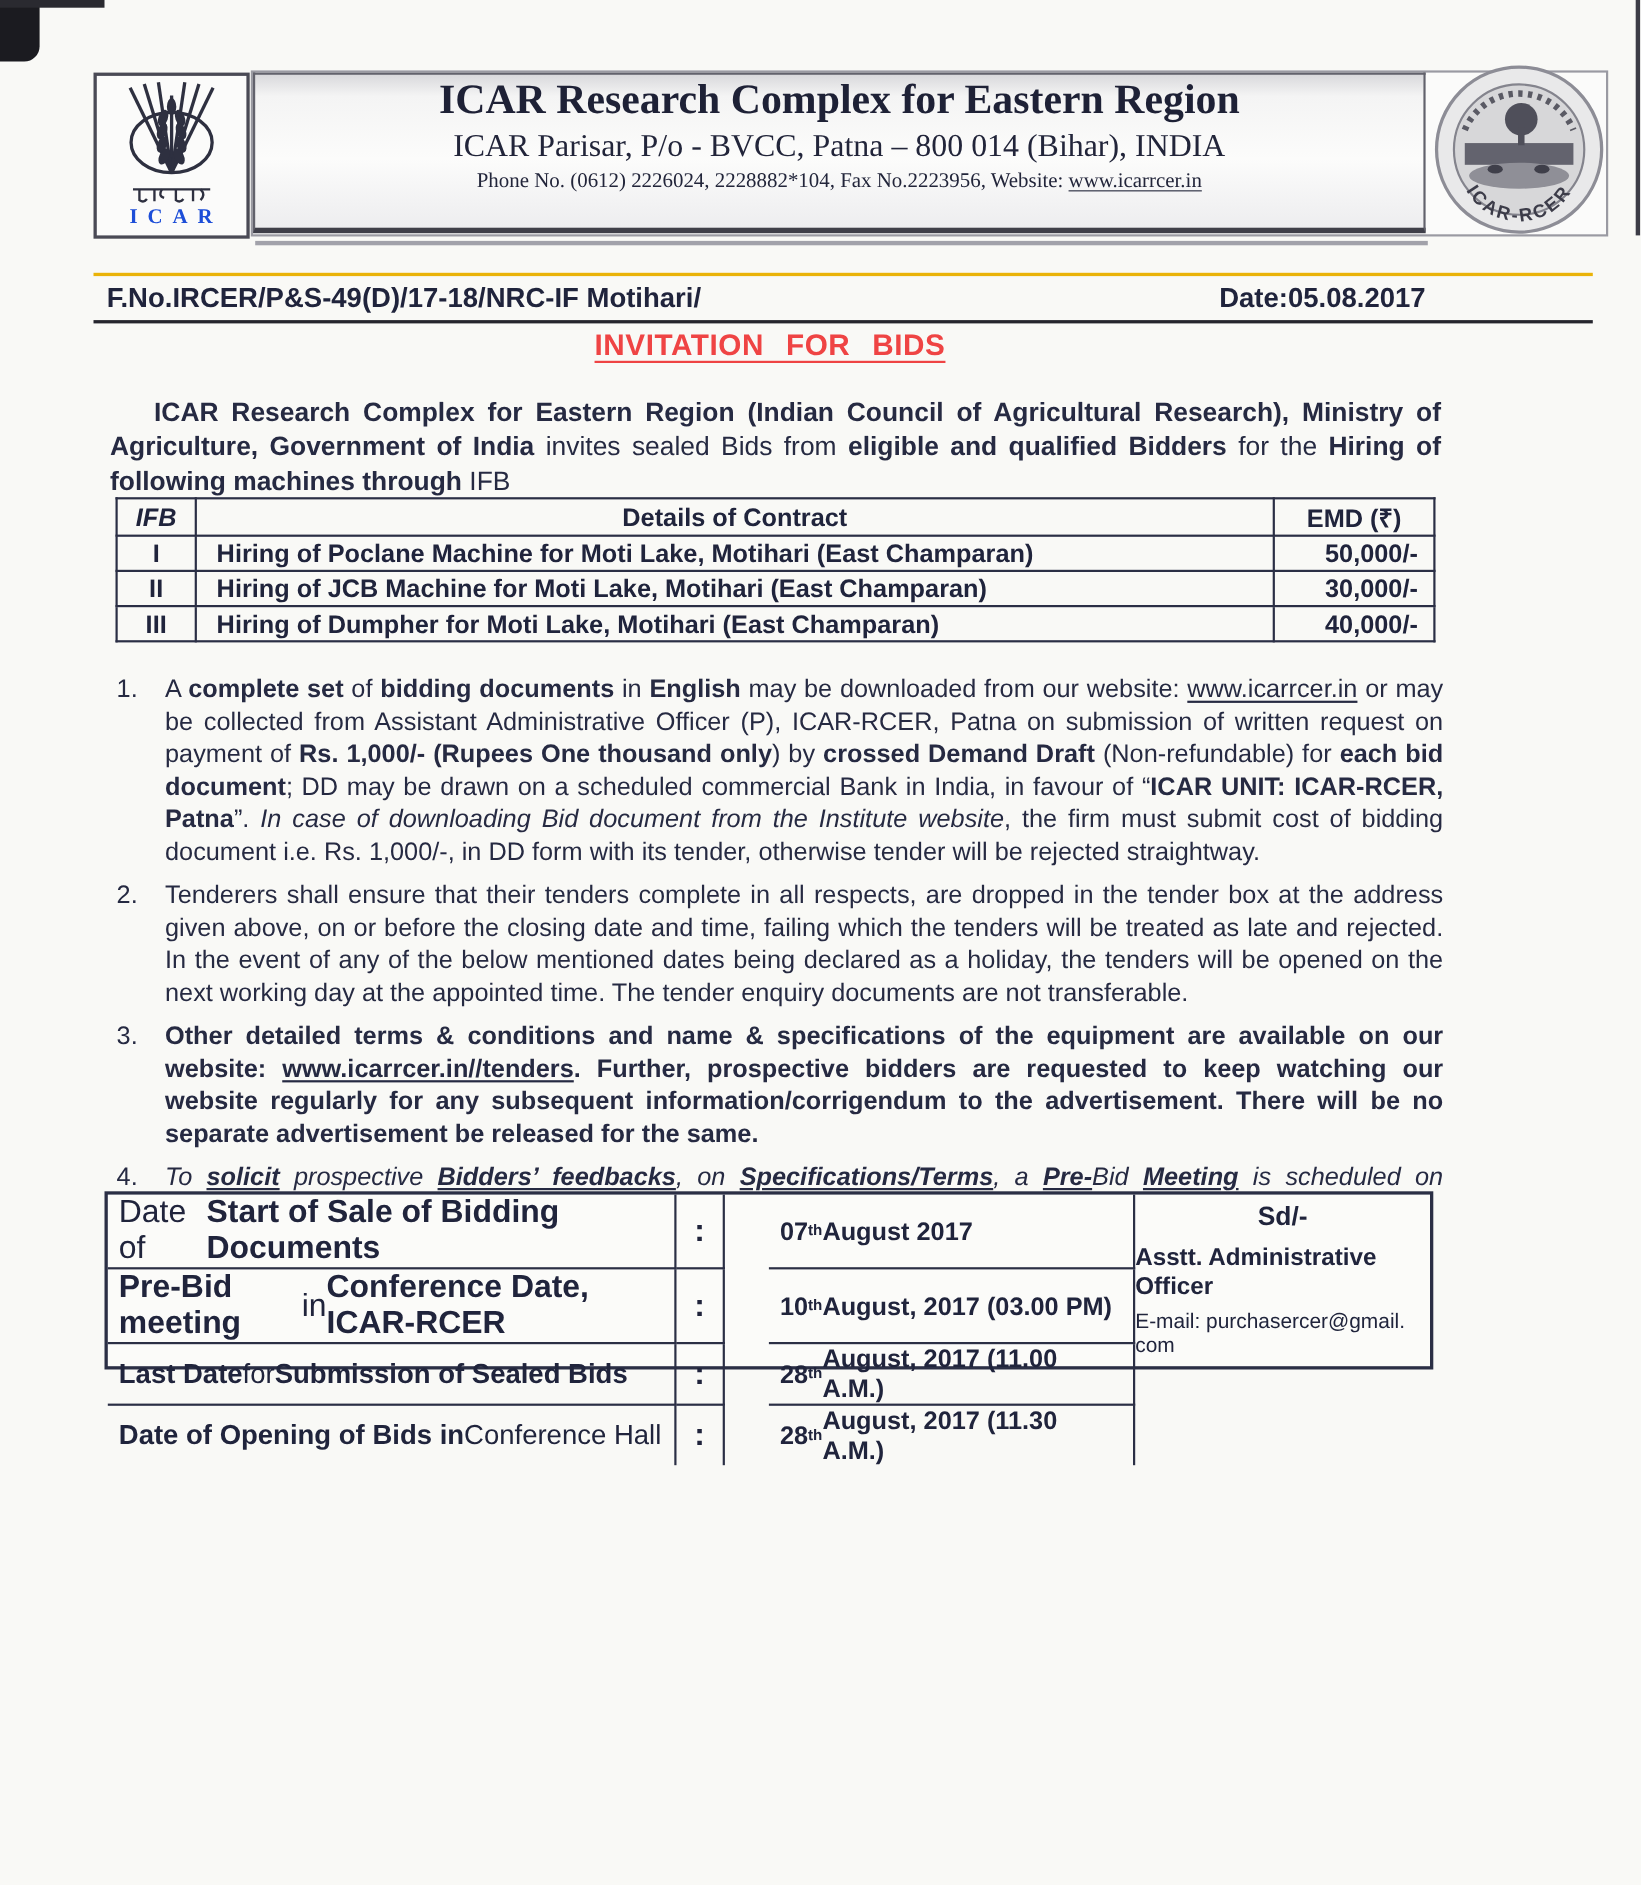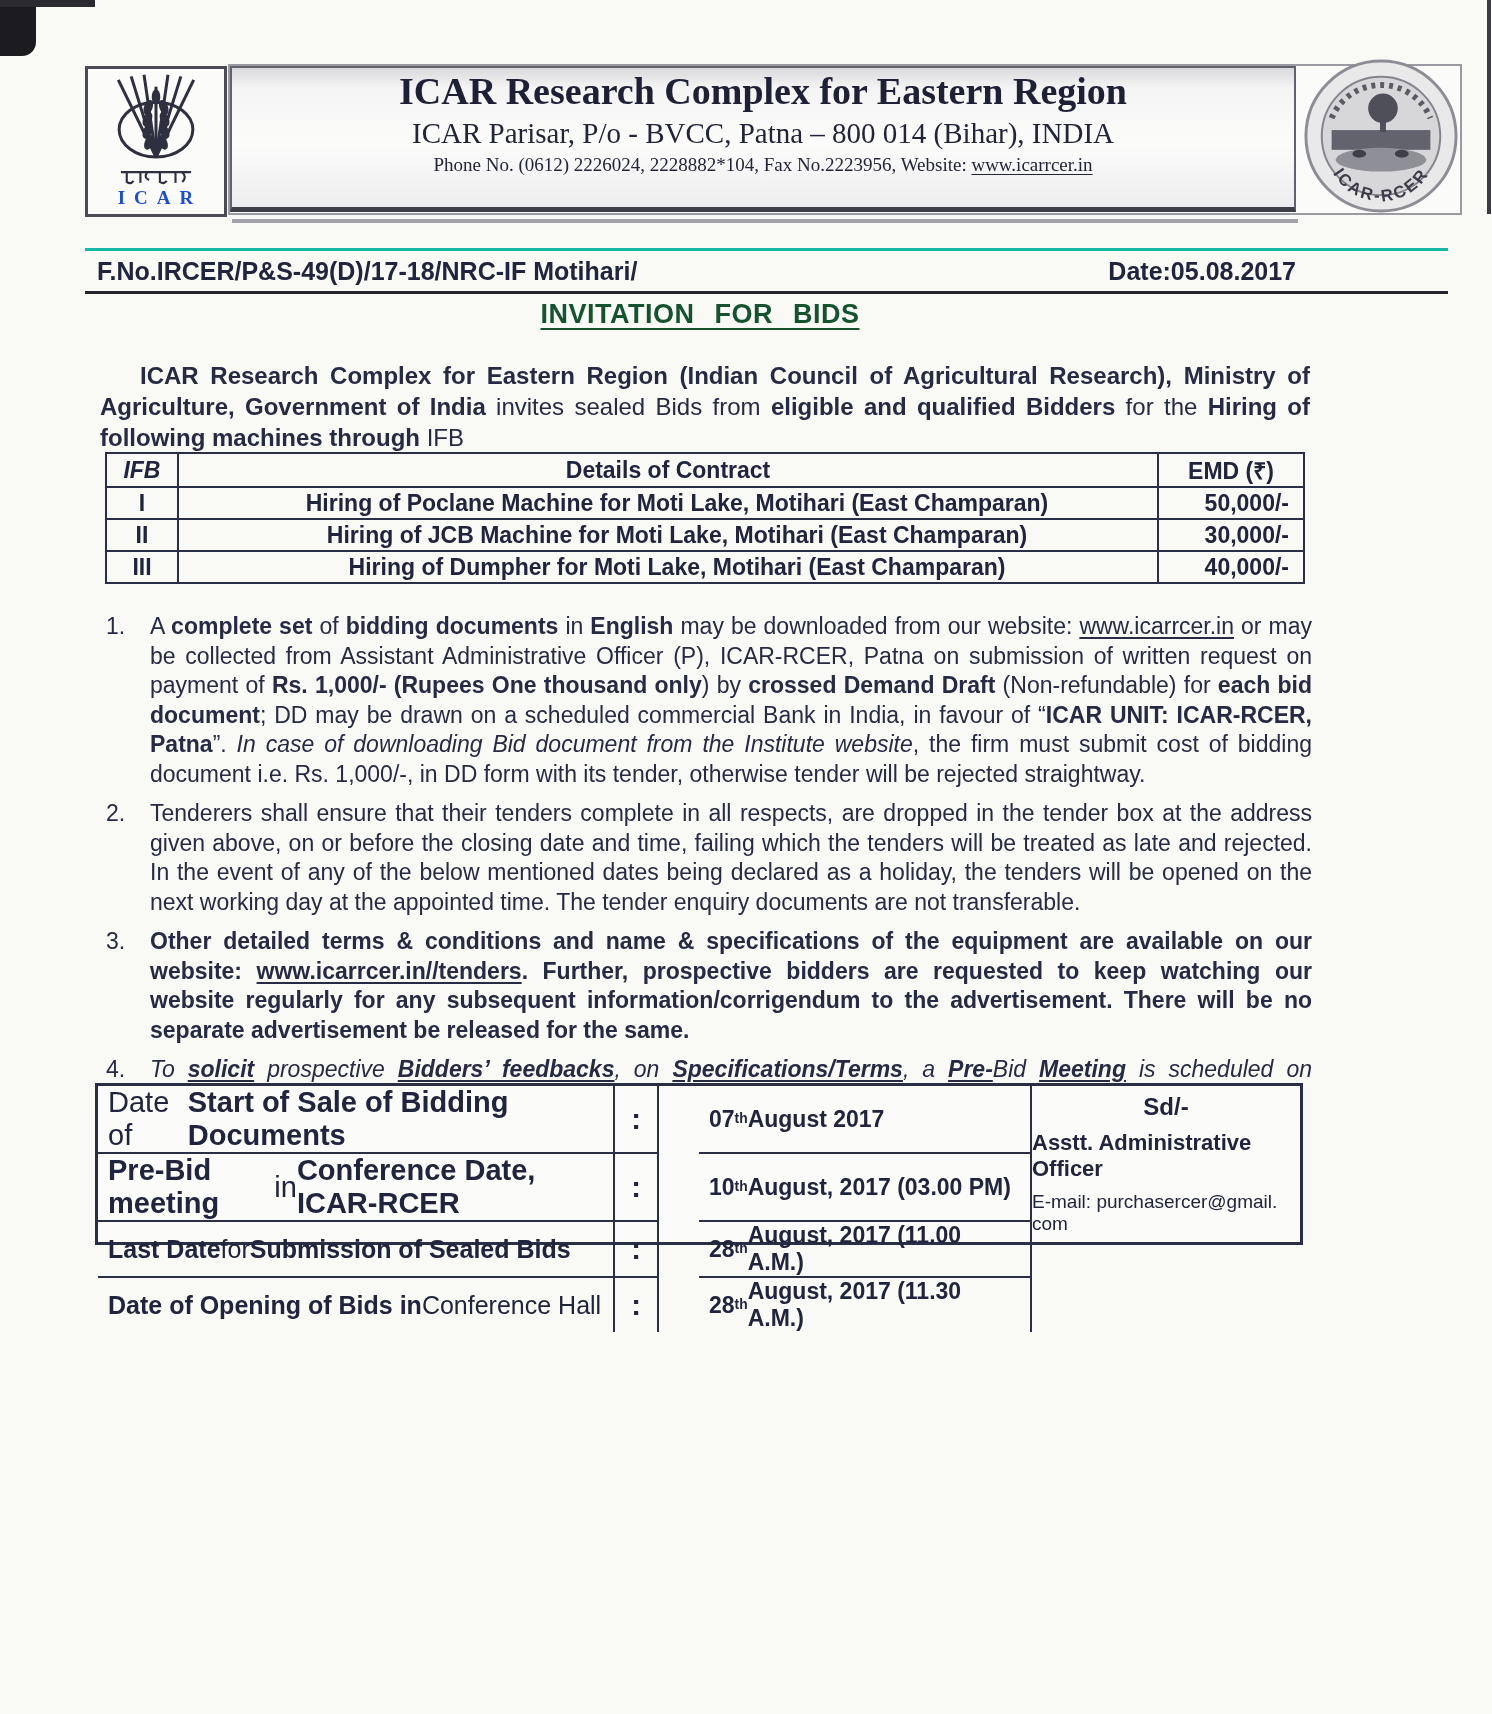--- a/index.html
+++ b/index.html
@@ -32,48 +32,48 @@
   .header-shadow { position:absolute; left:232px; top:219px; width:1066px; height:4px; background:#a2a2aa; }
   .org-name { font-family:"Liberation Serif", serif; font-weight:bold; font-size:38px; color:#1e2136; line-height:46px; }
   .org-address { font-family:"Liberation Serif", serif; font-size:29px; color:#22253a; line-height:38px; }
   .org-contact { font-family:"Liberation Serif", serif; font-size:19px; color:#22253a; line-height:26px; }
   .website { text-decoration:underline; text-underline-offset:3px; }
   .seal { position:absolute; left:1302px; top:57px; width:158px; height:158px; }
 
   
   .ref-bar {
     position:absolute; left:85px; top:248px; width:1363px; height:46px;
-    border-top:3px solid #14b8a6; border-bottom:3px solid #26262e;
+    border-top:3px solid #eab308; border-bottom:3px solid #26262e;
     display:flex; align-items:center; justify-content:space-between;
     font-weight:bold; font-size:25px; color:#20243c;
     padding:0 152px 0 12px;
   }
 
   .doc-title {
     position:absolute; left:0; top:299px; width:1400px; text-align:center;
-    font-weight:bold; font-size:27px; color:#14532d;
+    font-weight:bold; font-size:27px; color:#ef4444;
     word-spacing:12px; letter-spacing:0.5px;
     text-decoration:underline; text-underline-offset:5px;
   }
 
   .intro {
     position:absolute; left:100px; top:360px; width:1210px;
     font-size:24px; line-height:31px; text-align:justify; text-indent:40px;
   }
 
   
   .contract-table {
     position:absolute; left:105px; top:452px; width:1200px;
     border-collapse:collapse; font-size:23px; color:#20243c;
   }
   .contract-table th, .contract-table td { border:2px solid #2b2f45; height:32px; font-weight:bold; }
   .c-ifb { width:72px; text-align:center; }
   .ifb-h { font-style:italic; }
   .c-details { width:982px; text-align:center; }
-  td.c-details { text-align:center; padding-left:18px; }
+  td.c-details { text-align:left; padding-left:18px; }
   .c-emd { width:146px; text-align:center; }
   td.c-emd { text-align:right; padding-right:14px; }
 
   
   .terms { position:absolute; left:100px; top:612px; width:1212px; }
   .term { display:flex; margin-bottom:10px; font-size:23px; line-height:29.5px; }
   .term .num { flex:none; width:50px; padding-left:6px; }
   .term .body { flex:1; text-align:justify; }
   .seg-b { font-weight:bold; }
   .seg-i { font-style:italic; }

